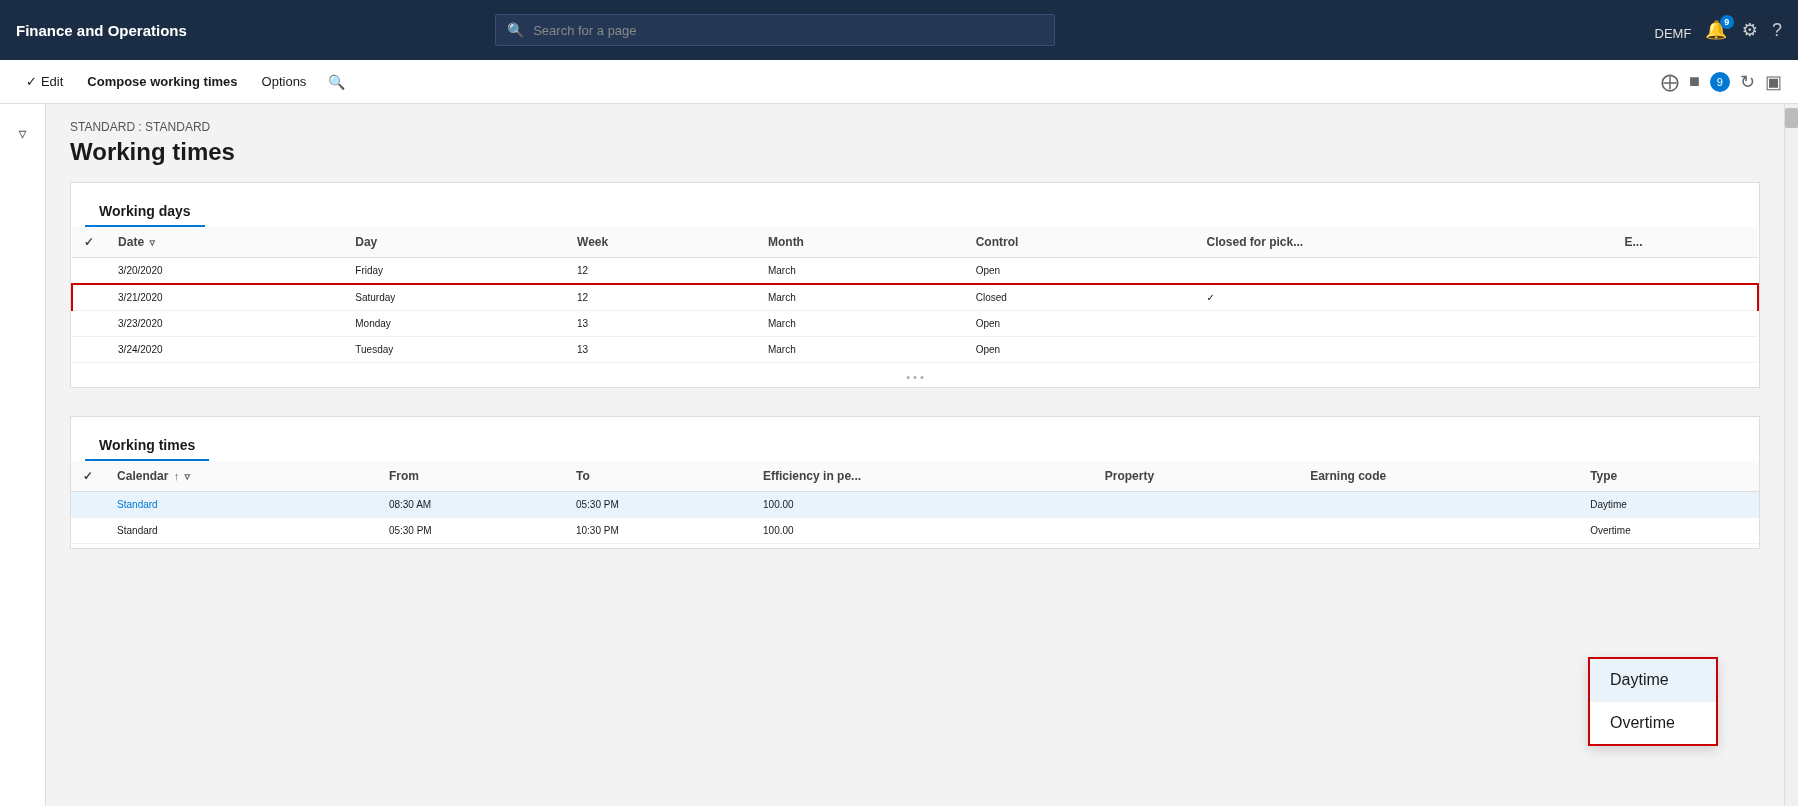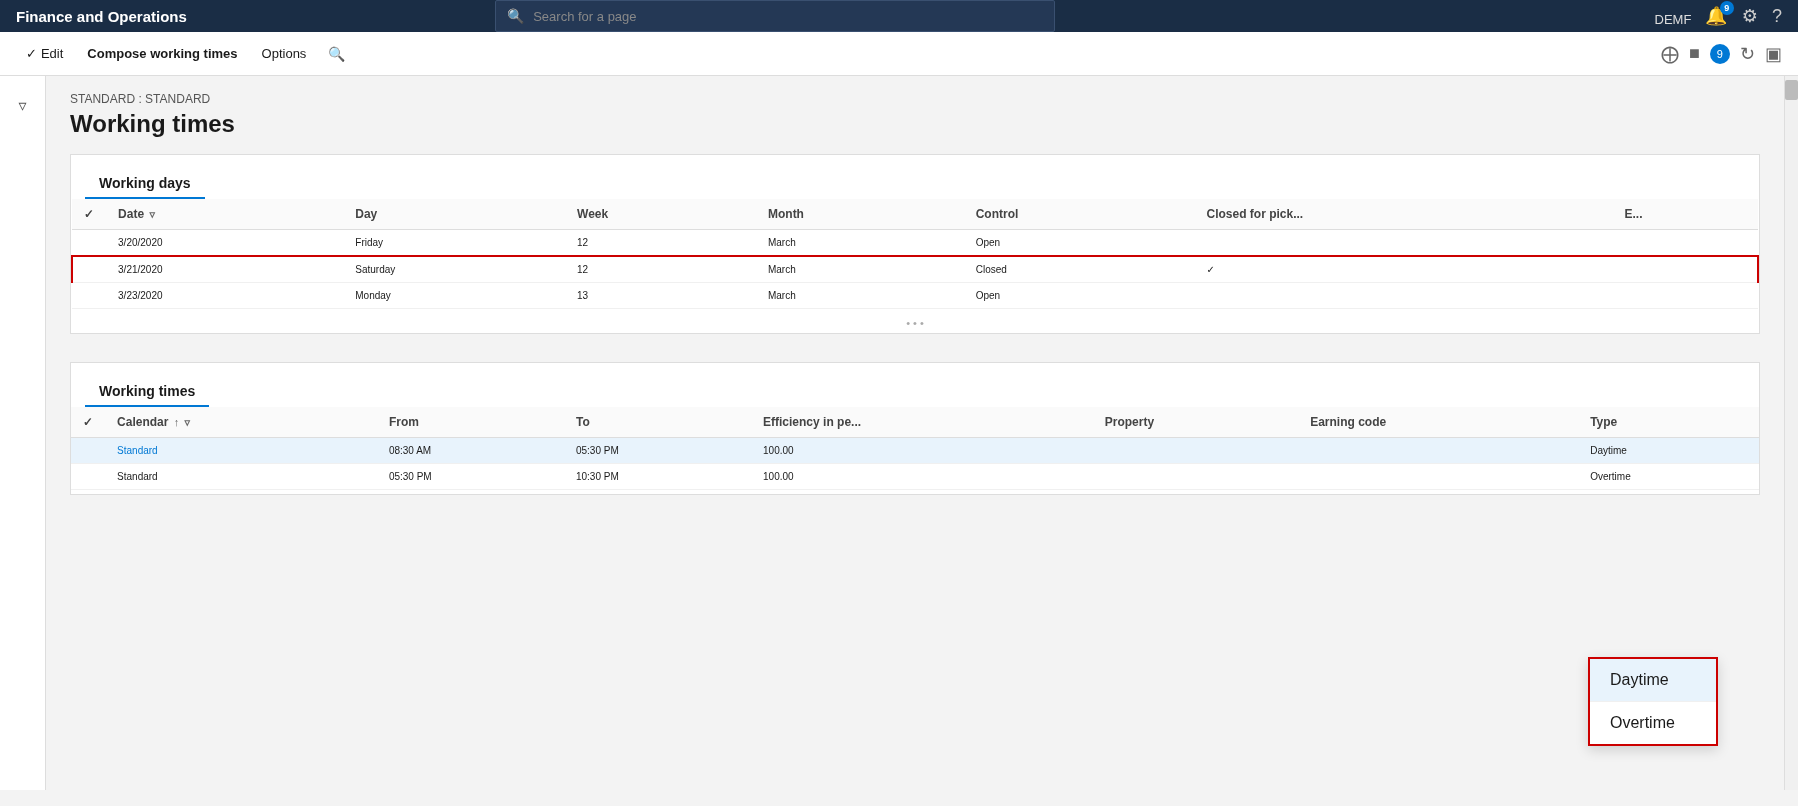--- a/index.html
+++ b/index.html
@@ -4,21 +4,21 @@
   <style>
     * { box-sizing: border-box; margin: 0; padding: 0; }
     body { font-family: 'Segoe UI', Arial, sans-serif; font-size: 14px; background: #f3f3f3; color: #1a1a1a; }
 
     
     .top-bar {
       background: #1a2d45;
       color: #fff;
       display: flex;
       align-items: center;
-      height: 32px;
+      height: 60px;
       padding: 0 16px;
       gap: 16px;
     }
     .top-bar-title {
       font-size: 15px;
       font-weight: 600;
       color: #fff;
       white-space: nowrap;
     }
     .search-box {
@@ -268,20 +268,30 @@
     <td>12</td>
     <td>March</td>
     <td>Closed</td>
     <td>✓</td>
     <td></td>
   </tr>
               <tr style="">
     <td class="check-col"></td>
     <td>3/23/2020</td>
     <td>Monday</td>
+    <td>13</td>
+    <td>March</td>
+    <td>Open</td>
+    <td></td>
+    <td></td>
+  </tr>
+              <tr style="">
+    <td class="check-col"></td>
+    <td>3/24/2020</td>
+    <td>Tuesday</td>
     <td>13</td>
     <td>March</td>
     <td>Open</td>
     <td></td>
     <td></td>
   </tr>
             </tbody>
         </table>
       </div>
       <div class="more-indicator">• • •</div>

